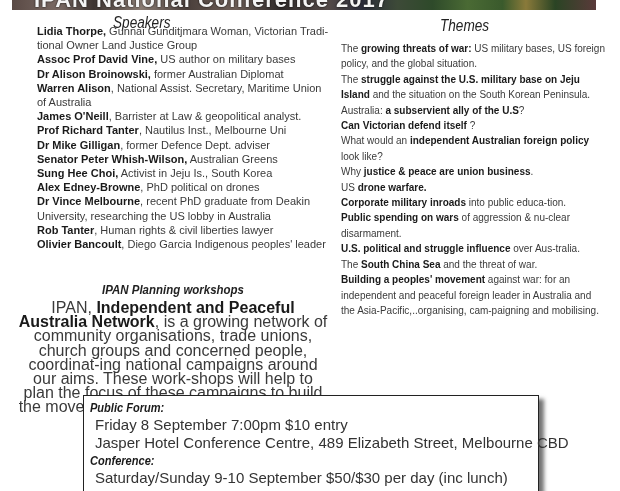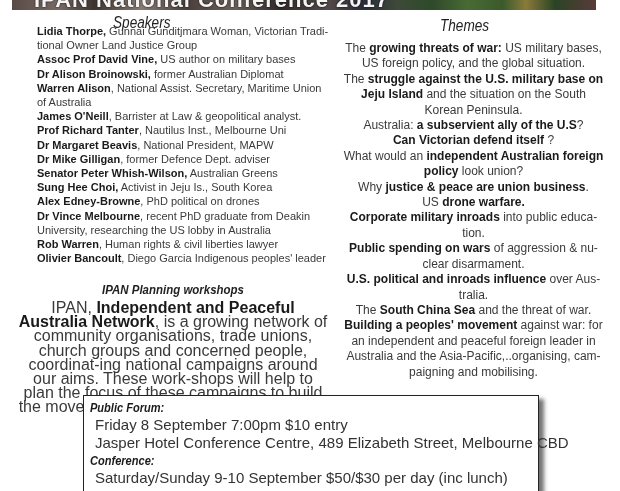--- a/index.html
+++ b/index.html
@@ -47,21 +47,21 @@
     .speakers b { color: #1a1a1a; }
 
     .ipan {
       position: absolute; left: 18px; top: 301px; width: 310px;
       font-size: 16px; line-height: 14.2px; text-align: center; color: #3a3a3a;
     }
     .ipan b { color: #1a1a1a; }
 
     .themes {
       position: absolute; left: 341px; top: 41px; width: 265px;
-      font-size: 12px; line-height: 15.4px; color: #3a3a3a; text-align: center;
+      font-size: 10px; line-height: 15.4px; color: #3a3a3a;
     }
     .themes .item { margin-bottom: 0; }
     .themes b { color: #1a1a1a; }
 
     
     .event-box {
       position: absolute; left: 83px; top: 395px; width: 456px; height: 110px;
       border: 1.2px solid #222; background: #fff;
       box-shadow: 5px 4px 4px rgba(0,0,0,0.55);
       padding: 3px 0 0 6px;
@@ -87,48 +87,47 @@
 
   <div class="heading" style="left:113px; top:14px;">Speakers</div>
 
   <div class="speakers">
     <div class="row wrap"><b>Lidia Thorpe,</b><span> Gunnai Gunditjmara Woman, Victorian Tradi-tional Owner Land Justice Group</span></div>
     <div class="row"><b>Assoc Prof David Vine,</b><span> US author on military bases</span></div>
     <div class="row"><b>Dr Alison Broinowski,</b><span> former Australian Diplomat</span></div>
     <div class="row wrap"><b>Warren Alison</b><span>, National  Assist. Secretary, Maritime Union of Australia</span></div>
     <div class="row"><b>James O'Neill</b><span>, Barrister at Law &amp; geopolitical analyst.</span></div>
     <div class="row"><b>Prof Richard Tanter</b><span>, Nautilus Inst., Melbourne Uni</span></div>
-    <div class="row"><b>Dr Margaret Beavis</b><span>, National President, MAPW</span></div>
     <div class="row"><b>Dr Mike Gilligan</b><span>, former Defence Dept. adviser</span></div>
     <div class="row"><b>Senator Peter Whish-Wilson,</b><span> Australian Greens</span></div>
     <div class="row"><b>Sung Hee Choi,</b><span> Activist in Jeju Is.,  South Korea</span></div>
     <div class="row"><b>Alex Edney-Browne</b><span>, PhD political on drones</span></div>
     <div class="row wrap"><b>Dr Vince Melbourne</b><span>, recent PhD graduate from Deakin University, researching the US lobby in Australia</span></div>
-    <div class="row"><b>Rob Warren</b><span>, Human rights &amp; civil liberties lawyer</span></div>
+    <div class="row"><b>Rob Tanter</b><span>, Human rights &amp; civil liberties lawyer</span></div>
     <div class="row"><b>Olivier Bancoult</b><span>, Diego Garcia Indigenous peoples' leader</span></div>
   </div>
 
   <div class="heading bold" style="left:102px; top:282px;">IPAN Planning workshops</div>
   <div class="ipan">
     <span>IPAN, </span><b>Independent and Peaceful Australia Network</b><span>, is a growing network of community organisations, trade unions, church groups and concerned people, coordinat-ing national campaigns around our aims.  These work-shops will help to plan the focus of these campaigns to build the movement for peace and independence</span>
   </div>
 
   <div class="heading" style="left:440px; top:17px;">Themes</div>
 
   <div class="themes">
     <div class="item"><span>The </span><b>growing threats of war:</b><span> US military bases, US foreign policy, and the global situation.</span></div>
     <div class="item"><span>The </span><b>struggle against the U.S. military base on Jeju Island</b><span> and the situation on the South Korean Peninsula.</span></div>
     <div class="item"><span>Australia: </span><b>a subservient ally of the U.S</b><span>?</span></div>
     <div class="item"><span></span><b>Can Victorian defend itself</b><span> ?</span></div>
-    <div class="item"><span>What would an </span><b>independent Australian foreign policy</b><span> look union?</span></div>
+    <div class="item"><span>What would an </span><b>independent Australian foreign policy</b><span> look like?</span></div>
     <div class="item"><span>Why </span><b>justice &amp; peace are union business</b><span>.</span></div>
     <div class="item"><span>US </span><b>drone warfare.</b><span></span></div>
     <div class="item"><span></span><b>Corporate military inroads</b><span> into public educa-tion.</span></div>
     <div class="item"><span></span><b>Public spending on wars</b><span> of aggression &amp; nu-clear disarmament.</span></div>
-    <div class="item"><span></span><b>U.S. political and inroads influence</b><span> over Aus-tralia.</span></div>
+    <div class="item"><span></span><b>U.S. political and struggle influence</b><span> over Aus-tralia.</span></div>
     <div class="item"><span>The </span><b>South China Sea</b><span> and the threat of war.</span></div>
     <div class="item"><span></span><b>Building a peoples' movement</b><span> against war: for an independent and peaceful foreign leader  in Australia and the Asia-Pacific,..organising, cam-paigning and mobilising.</span></div>
   </div>
 
   <div class="event-box">
     <span class="label">Public Forum:</span>
     <div class="line">Friday 8 September 7:00pm $10 entry</div>
     <div class="line">Jasper Hotel Conference Centre, 489 Elizabeth Street, Melbourne CBD</div>
     <span class="label">Conference:</span>
     <div class="line">Saturday/Sunday 9-10 September   $50/$30 per day (inc lunch)</div>

